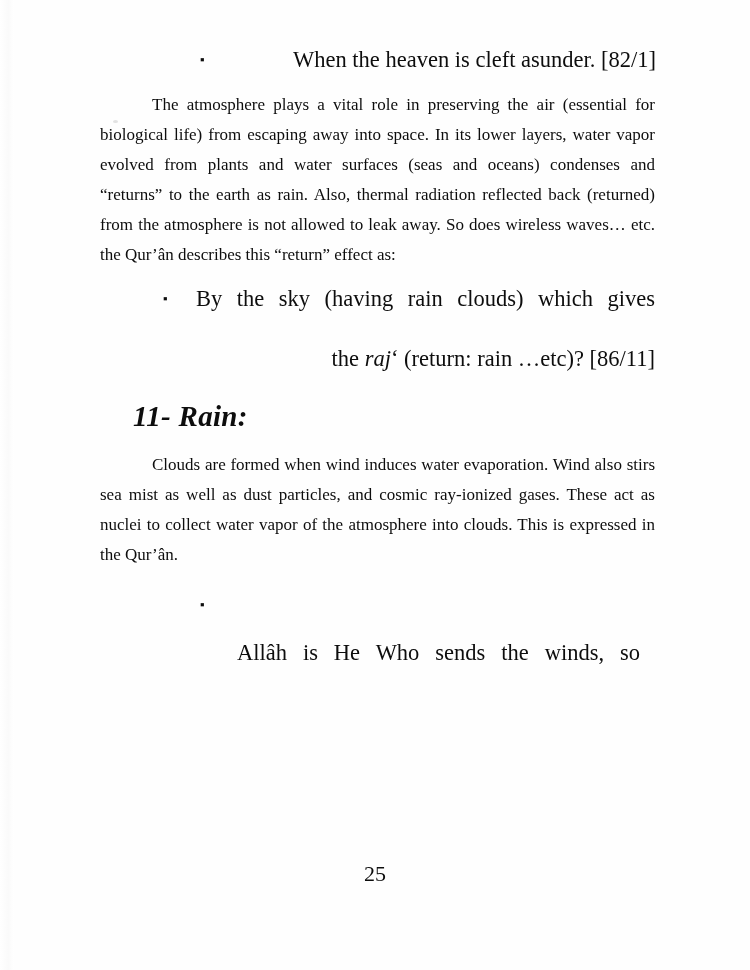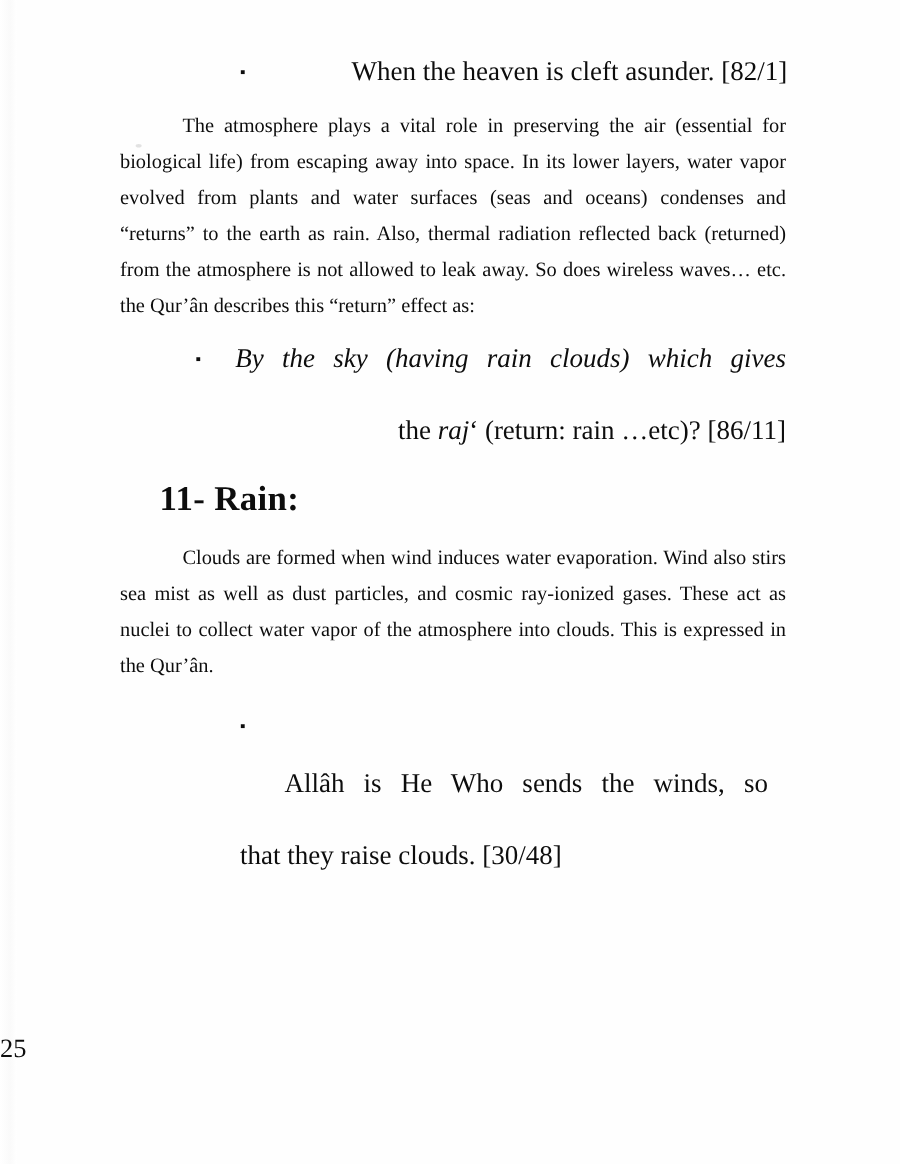--- a/index.html
+++ b/index.html
@@ -84,21 +84,20 @@
   #bullet-sky {
     margin: 0 0 0 163px;
     width: 492px;
     padding-left: 33px;
     padding-top: 14px;
   }
   #bullet-sky .glyph { top: 14px; }
   #bullet-sky .line-1 {
     text-align: justify;
     text-justify: inter-word;
-    font-style: italic;
   }
   #bullet-sky .line-2 {
     margin-left: -33px;
     text-align: right;
   }
 
   
   #bullet-allah {
     margin: 0 0 0 200px;
     width: 440px;
@@ -137,29 +136,31 @@
   #para-atmosphere { padding-top: 15px; }
   #para-clouds { padding-top: 17px; }
 
   
   .heading {
     margin: 0 0 0 133px;
     padding-top: 25px;
     font-size: 29px;
     line-height: 34px;
     font-weight: bold;
+    font-style: italic;
     letter-spacing: .3px;
   }
 
   
   .page-number {
     position: absolute;
     left: 0;
     top: 860px;
     width: 750px;
+    text-align: center;
     font-size: 22px;
     line-height: 28px;
   }
 </style>
 </head>
 <body>
 
 <div class="page">
 
   <div class="scan-edge-left"></div>
@@ -180,20 +181,19 @@
       <span class="btext line-2"><span>the </span><em>raj</em><span>‘ (return: rain …etc)? [86/11]</span></span>
     </div>
 
     <h2 class="heading">11- Rain:</h2>
 
     <p class="para" id="para-clouds">Clouds are formed when wind induces water evaporation. Wind also stirs sea mist as well as dust particles, and cosmic ray-ionized gases. These act as nuclei to collect water vapor of the atmosphere into clouds. This is expressed in the Qur’ân.</p>
 
     <div class="bullet-row" id="bullet-allah">
       <span class="glyph">▪</span>
       <span class="btext line-1 force-justify">Allâh is He Who sends the winds, so</span>
-      <span class="btext line-2">that they raise clouds. [30/48]</span>
     </div>
 
   </div>
 
   <div class="page-number">25</div>
 
 </div>
 
 </body></html>

